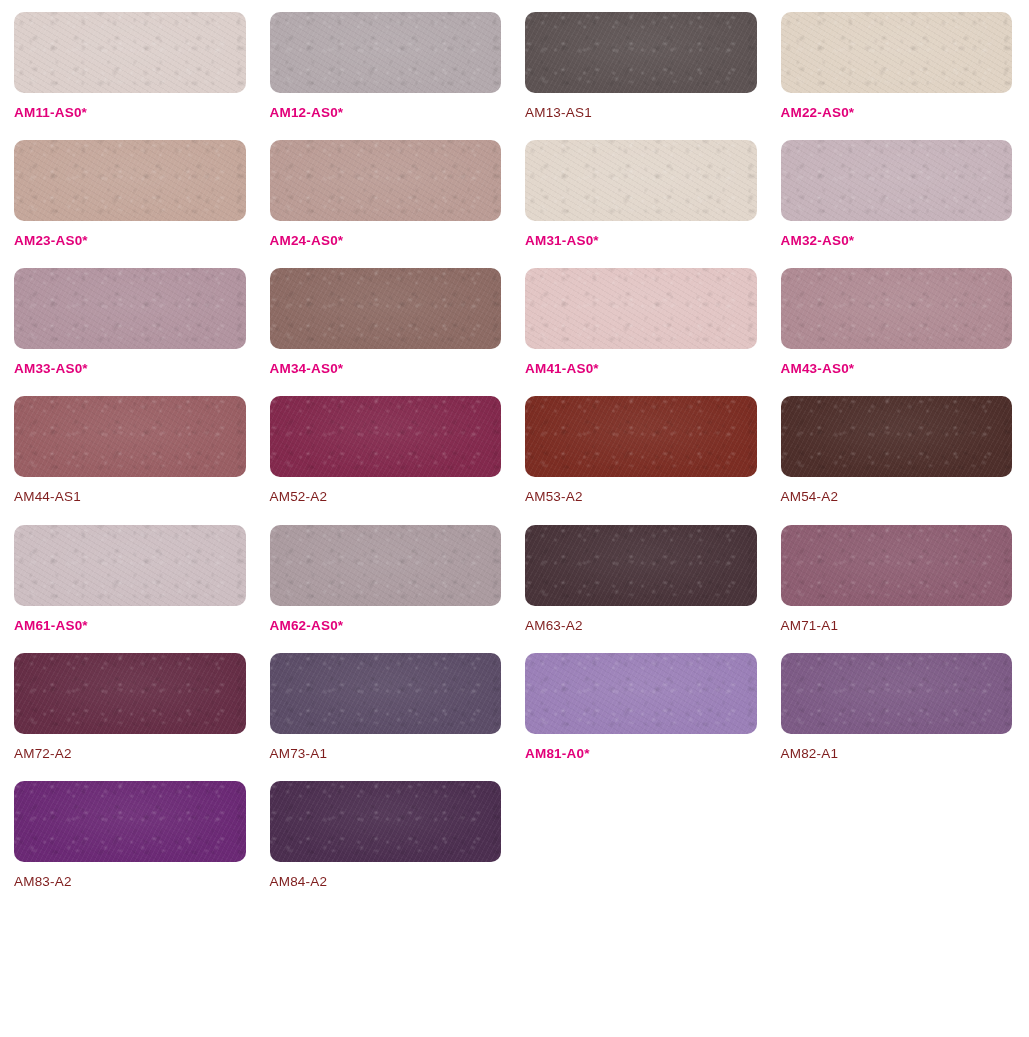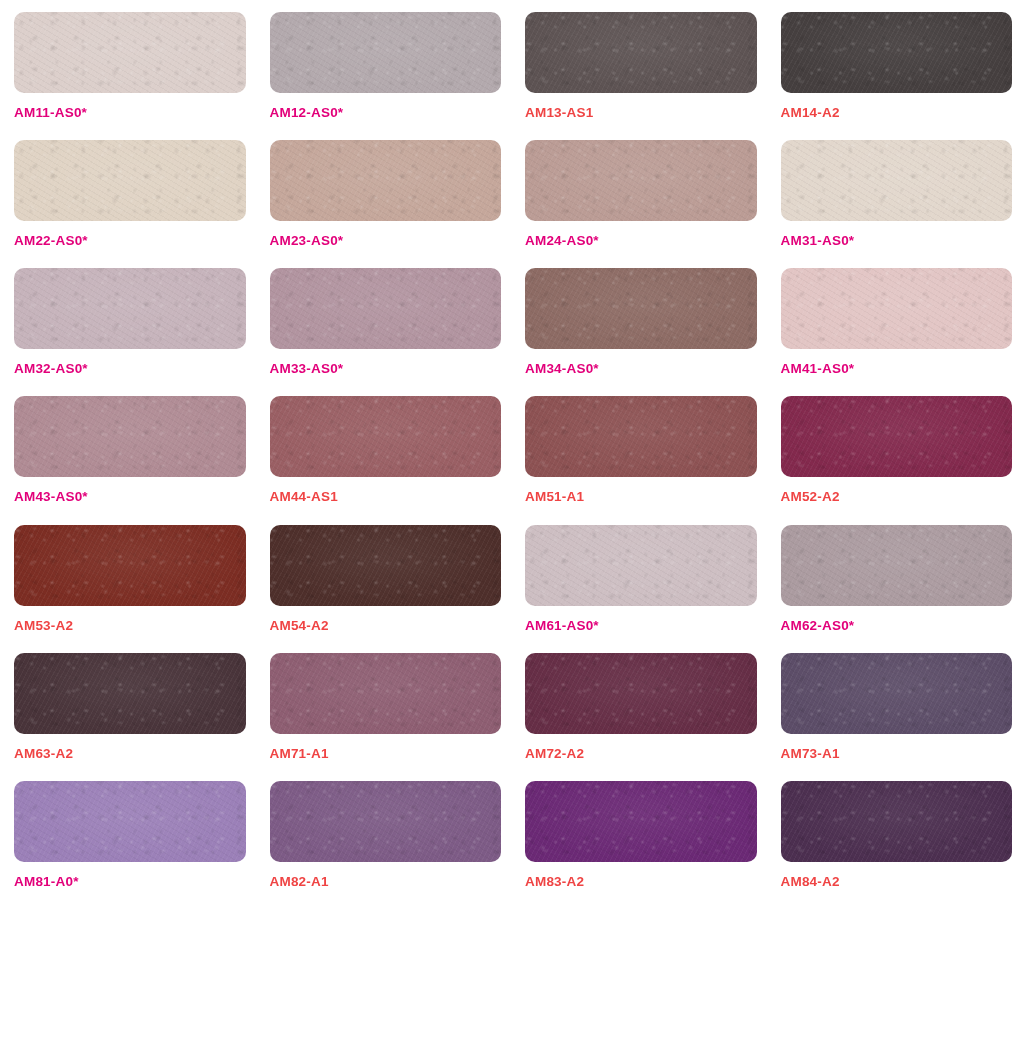--- a/index.html
+++ b/index.html
@@ -80,45 +80,41 @@
     font-size: 13.5px;
     letter-spacing: 0.2px;
     line-height: 1;
     white-space: nowrap;
   }
   .chip-label.highlight {
     color: #e2007a;
     font-weight: bold;
   }
   .chip-label.plain {
-    color: #ef4444;
-    font-weight: bold;
+    color: #7f1d1d;
+    font-weight: normal;
   }
 </style>
 </head>
 <body>
 
 <div id="swatch-grid">
     <div class="swatch-cell">
       <div class="chip" style="background-color: rgb(220, 207, 203);"></div>
       <div class="chip-label highlight">AM11-AS0*</div>
     </div>
     <div class="swatch-cell">
       <div class="chip" style="background-color: rgb(179, 169, 173);"></div>
       <div class="chip-label highlight">AM12-AS0*</div>
     </div>
     <div class="swatch-cell">
       <div class="chip" style="background-color: rgb(93, 83, 83);"></div>
       <div class="chip-label plain">AM13-AS1</div>
     </div>
     <div class="swatch-cell">
-      <div class="chip" style="background-color: rgb(69, 63, 63);"></div>
-      <div class="chip-label plain">AM14-A2</div>
-    </div>
-    <div class="swatch-cell">
       <div class="chip" style="background-color: rgb(224, 211, 196);"></div>
       <div class="chip-label highlight">AM22-AS0*</div>
     </div>
     <div class="swatch-cell">
       <div class="chip" style="background-color: rgb(197, 167, 155);"></div>
       <div class="chip-label highlight">AM23-AS0*</div>
     </div>
     <div class="swatch-cell">
       <div class="chip" style="background-color: rgb(187, 156, 149);"></div>
       <div class="chip-label highlight">AM24-AS0*</div>
@@ -145,24 +141,20 @@
     </div>
     <div class="swatch-cell">
       <div class="chip" style="background-color: rgb(176, 139, 148);"></div>
       <div class="chip-label highlight">AM43-AS0*</div>
     </div>
     <div class="swatch-cell">
       <div class="chip" style="background-color: rgb(154, 95, 100);"></div>
       <div class="chip-label plain">AM44-AS1</div>
     </div>
     <div class="swatch-cell">
-      <div class="chip" style="background-color: rgb(141, 82, 83);"></div>
-      <div class="chip-label plain">AM51-A1</div>
-    </div>
-    <div class="swatch-cell">
       <div class="chip" style="background-color: rgb(131, 41, 77);"></div>
       <div class="chip-label plain">AM52-A2</div>
     </div>
     <div class="swatch-cell">
       <div class="chip" style="background-color: rgb(124, 45, 35);"></div>
       <div class="chip-label plain">AM53-A2</div>
     </div>
     <div class="swatch-cell">
       <div class="chip" style="background-color: rgb(78, 47, 43);"></div>
       <div class="chip-label plain">AM54-A2</div>

